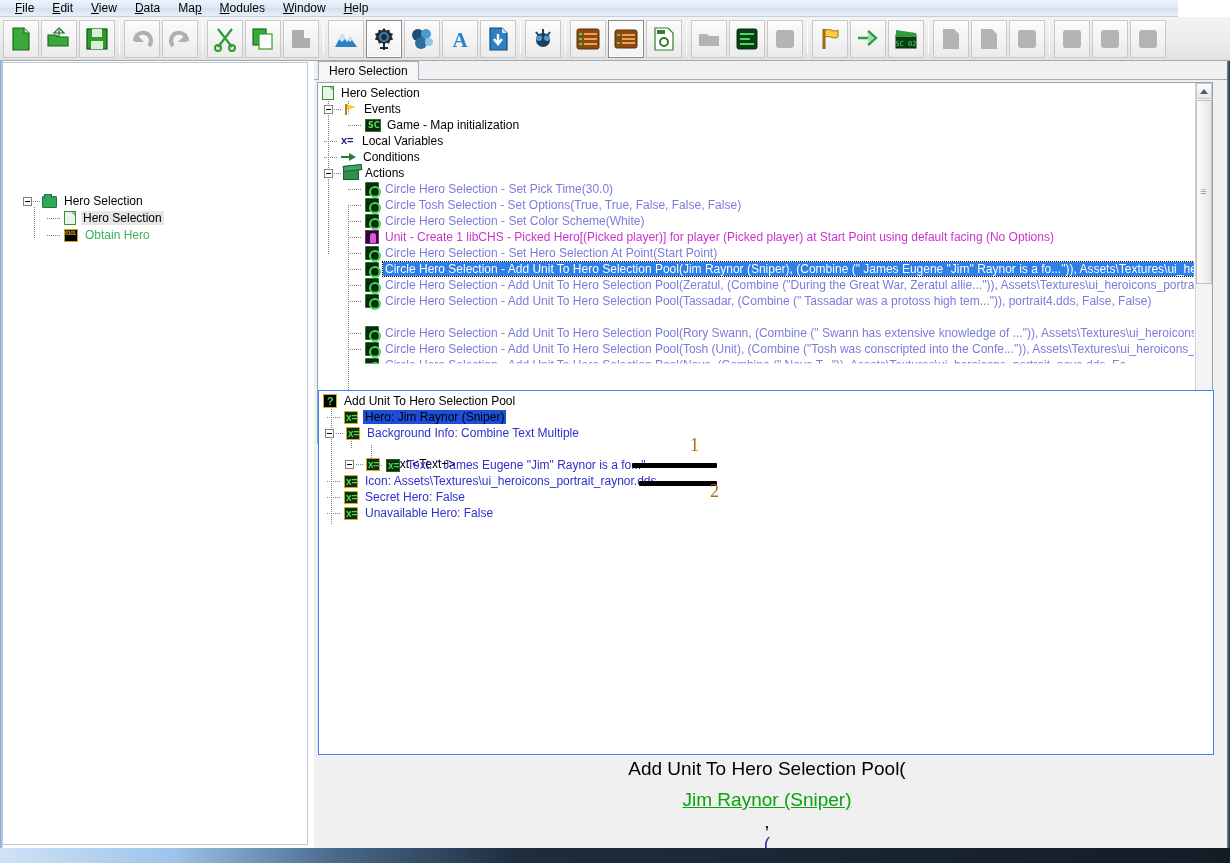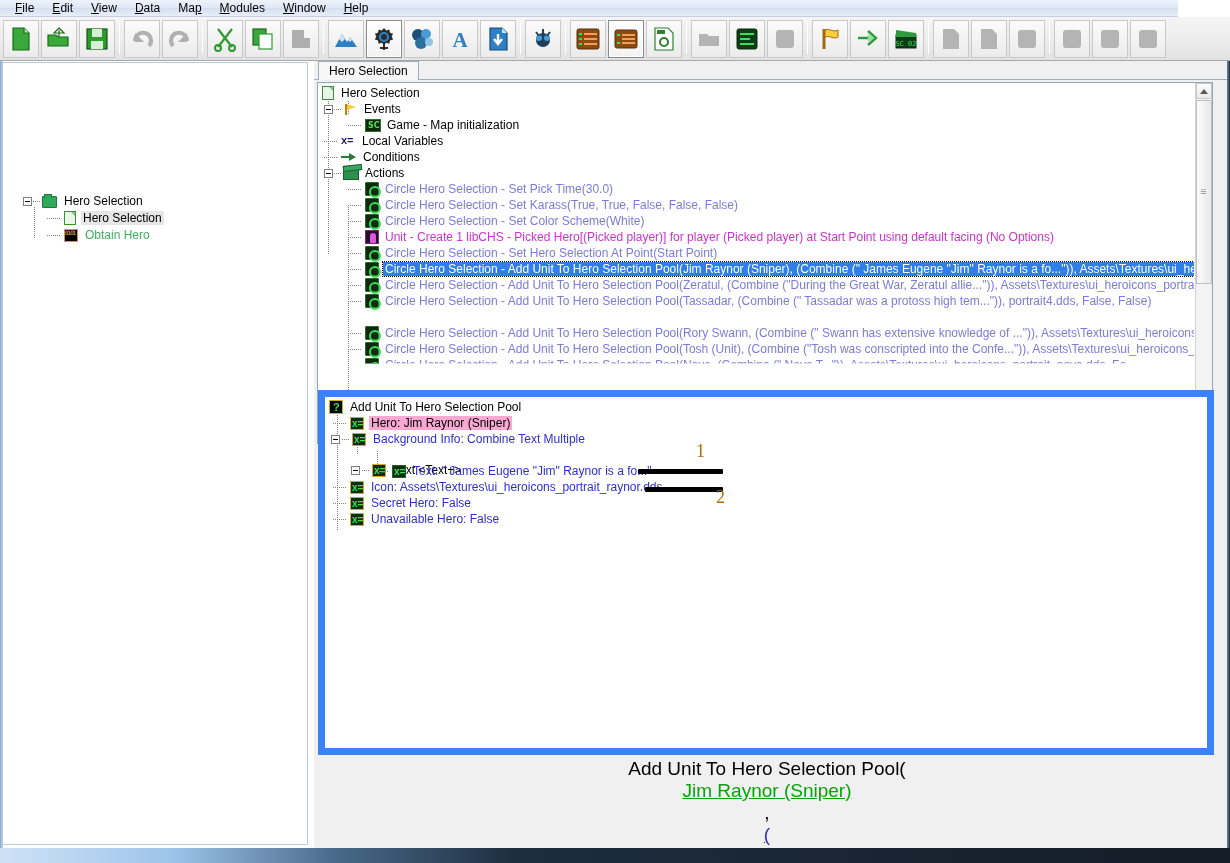--- a/index.html
+++ b/index.html
@@ -290,32 +290,32 @@
   .arrow-up { width:0;height:0;border-left:4px solid transparent;border-right:4px solid transparent;border-bottom:5px solid #5a5a5a;}
   .arrow-dn { width:0;height:0;border-left:4px solid transparent;border-right:4px solid transparent;border-top:5px solid #5a5a5a;}
   .arrow-lf { width:0;height:0;border-top:4px solid transparent;border-bottom:4px solid transparent;border-right:5px solid #5a5a5a;}
   .arrow-rt { width:0;height:0;border-top:4px solid transparent;border-bottom:4px solid transparent;border-left:5px solid #5a5a5a;}
 
   
   .parampanel {
     position: absolute; left: 318px; top: 390px;
     width: 896px; height: 365px;
     background: #ffffff;
-    border: 7px solid #3b82f6;
+    border: 1px solid #3b82f6;
     overflow: hidden;
   }
   .prow {
     display:flex; align-items:center;
     height: 16px; font-size:12px; white-space:nowrap;
     position:relative;
   }
   .prow .ptxt { line-height:14px; padding:0 2px; }
   .ptxt.blue { color:#2f2fd0; }
   .ptxt.black { color:#000; }
-  .ptxt.hl { background:#f9a8d4; color:#000; }
+  .ptxt.hl { background:#1d4ed8; color:#000; }
 
   
   .annbar {
     position:absolute; height:5px; background:#000; border-radius:1px;
   }
   .annnum {
     position:absolute; font-family:"Liberation Serif", serif;
     font-size:18px; color:#b06a10; font-weight:normal;
   }
 
@@ -324,21 +324,21 @@
     position:absolute; left: 318px; top: 758px;
     width: 896px; height: 60px;
     background:#f0f0f0;
     display:flex; align-items:center;
     padding-left: 2px;
     font-size: 19px;
     color:#000;
     white-space: nowrap;
     flex-direction: column;
   }
-  .detailbar .green-u { color:#0aa30a; text-decoration: underline; }
+  .detailbar .green-u { color:#0aa30a; text-decoration: underline; margin-top: 9px; }
   .detailbar .blue-u { color:#3030cc; text-decoration: underline; }
 
   
   .winbottom {
     position:absolute; left:0; bottom:0; width:1230px; height:15px;
     background: linear-gradient(to right, #cfe2f6 0%, #9dc4ea 14%, #4a6b8c 27%, #1d2d3e 42%, #141c26 100%);
   }
   .leftwhite {
     position:absolute; left:2px; top:62px; width:306px; height:783px;
     background:#fff; border:1px solid #b9c9da;
@@ -673,21 +673,21 @@
         </div>
 
         <div class="trow" style="position:absolute; left:30px; top:98px;">
           <span class="dots" style="width:14px; margin-right:3px;"></span>
           <span class="ic ic-gear" style="margin-right:4px;"></span>
           <span class="txt blue">Circle Hero Selection - Set Pick Time(30.0)</span>
         </div>
         <div class="trow" style="position:absolute; left:30px; top:114px;">
           <span class="dots" style="width:14px; margin-right:3px;"></span>
           <span class="ic ic-gear" style="margin-right:4px;"></span>
-          <span class="txt blue">Circle Hero Selection - Set Karass(True, True, False, False, False)</span>
+          <span class="txt blue">Circle Tosh Selection - Set Options(True, True, False, False, False)</span>
         </div>
         <div class="trow" style="position:absolute; left:30px; top:130px;">
           <span class="dots" style="width:14px; margin-right:3px;"></span>
           <span class="ic ic-gear" style="margin-right:4px;"></span>
           <span class="txt blue">Circle Hero Selection - Set Color Scheme(White)</span>
         </div>
         <div class="trow" style="position:absolute; left:30px; top:146px;">
           <span class="dots" style="width:14px; margin-right:3px;"></span>
           <span class="ic ic-unit" style="margin-right:4px;"></span>
           <span class="txt magenta">Unit - Create 1 libCHS - Picked Hero[(Picked player)] for player (Picked player) at Start Point using default facing (No Options)</span>

